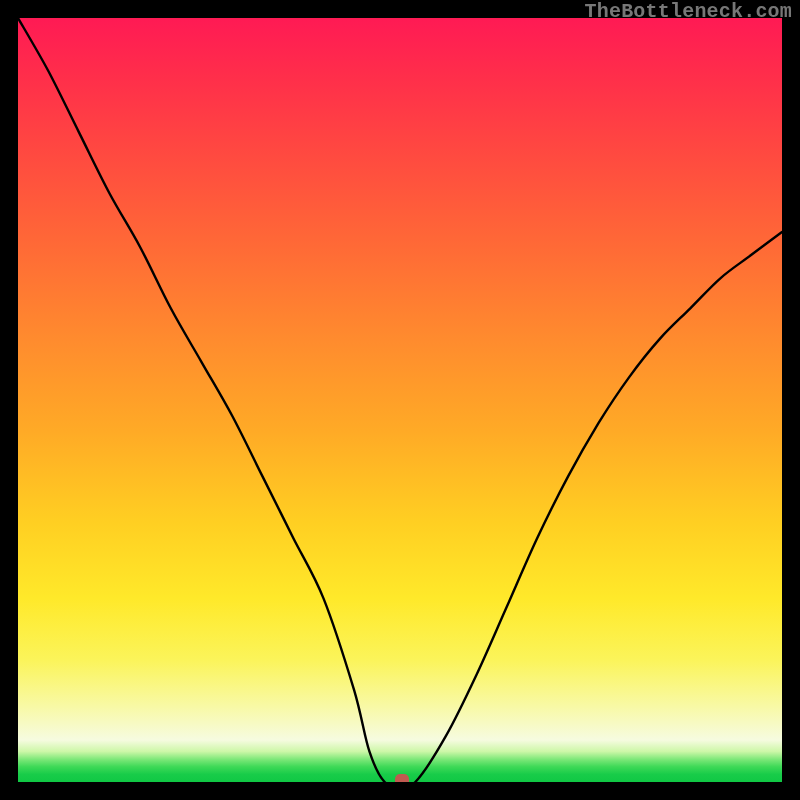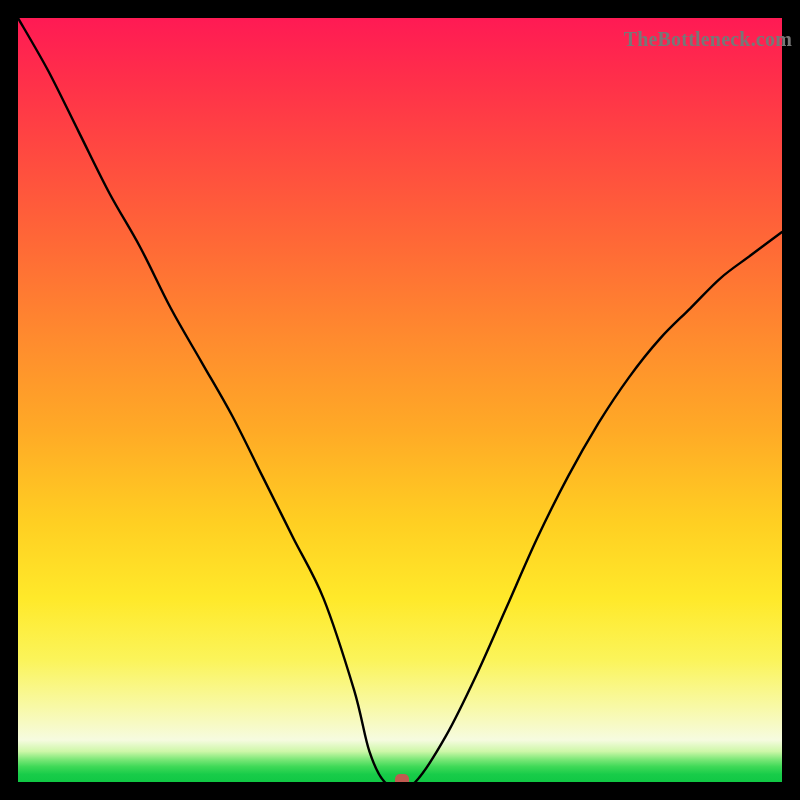--- a/index.html
+++ b/index.html
@@ -49,27 +49,26 @@
     );
   }
   svg.curve {
     position: absolute;
     inset: 0;
   }
   .watermark {
     position: absolute;
     top: 0;
     right: 8px;
-    font-family: Liberation Serif, serif;
+    font-family: Liberation Mono, monospace;
     font-size: 20px;
     font-weight: 600;
     color: #777;
     letter-spacing: 0.2px;
     user-select: none;
-    margin-top: 28px;
   }
   .marker {
     position: absolute;
     width: 14px;
     height: 12px;
     border-radius: 5px;
     background: #c05a50;
     transform: translate(-50%, -50%);
   }
 </style>

